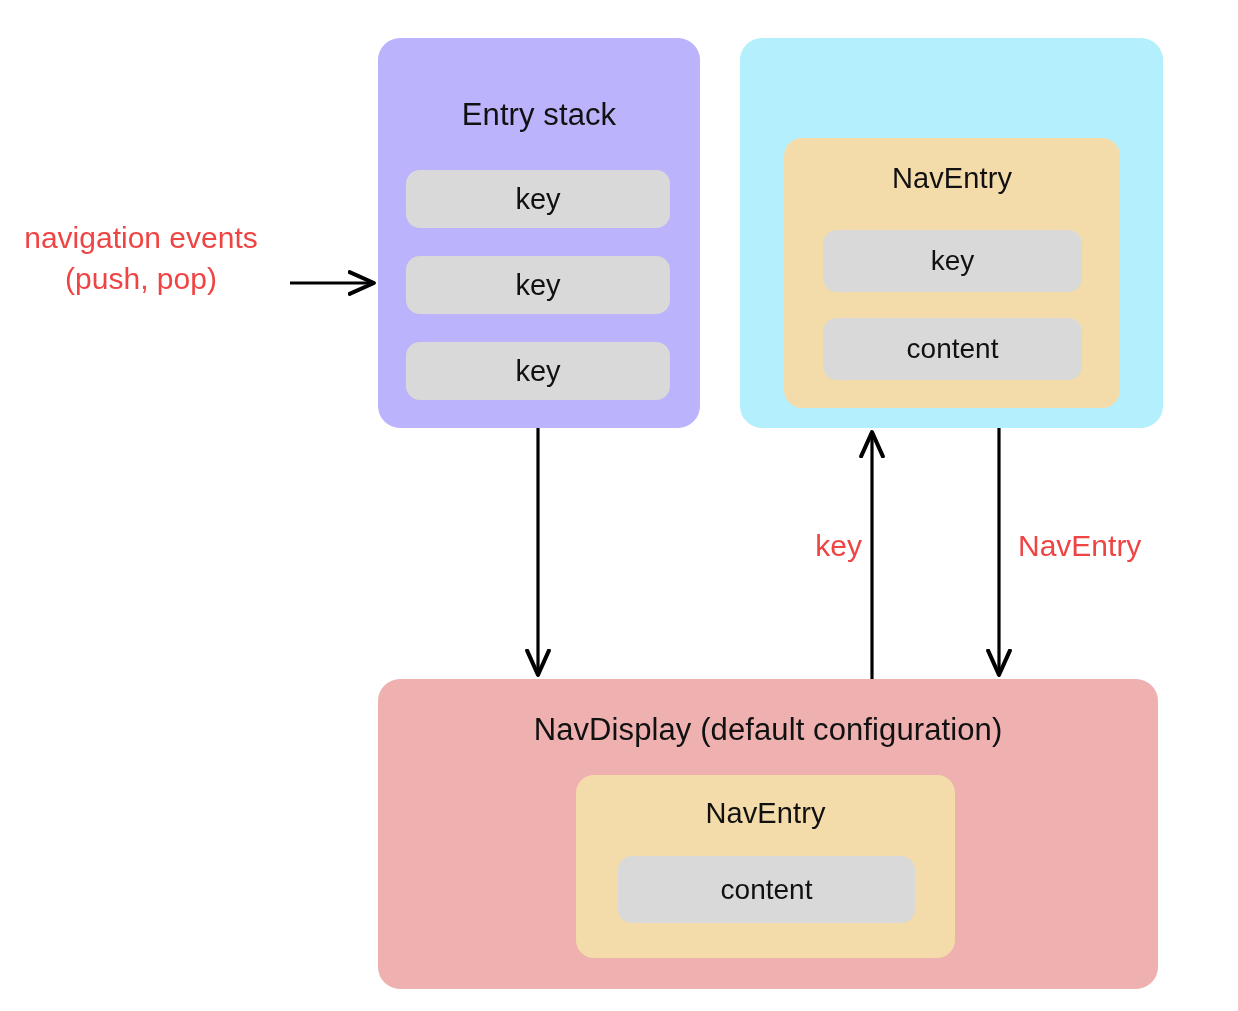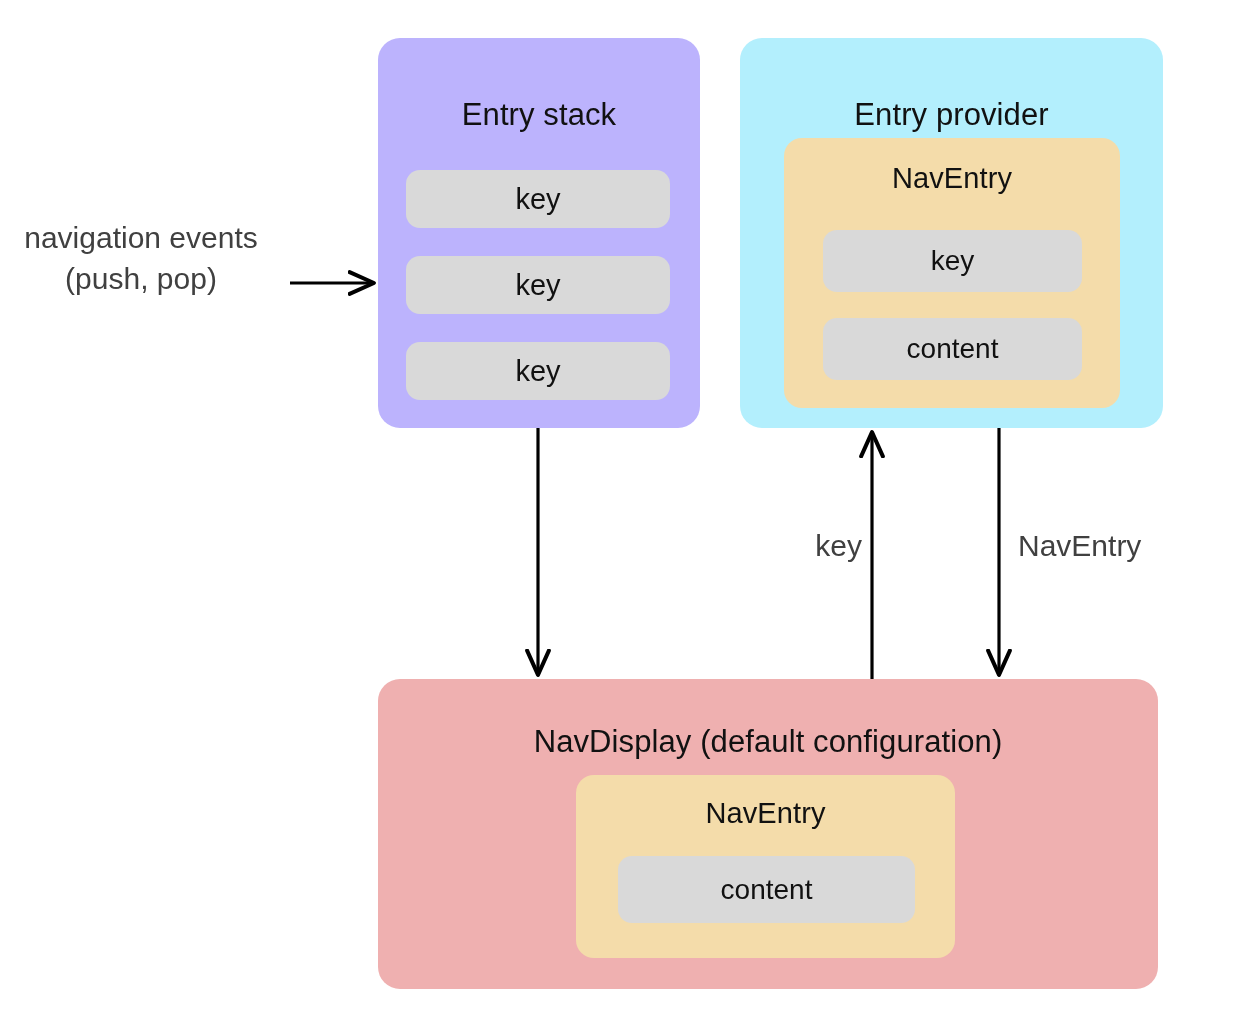--- a/index.html
+++ b/index.html
@@ -109,21 +109,20 @@
   #nav-display {
     left: 378px;
     top: 679px;
     width: 780px;
     height: 310px;
     background: #efb0b0;
   }
   #nav-display > .box-title {
     top: 33px;
     font-size: 31px;
-    margin-top: 12px;
   }
   #nd-naventry {
     position: absolute;
     box-sizing: border-box;
     left: 198px;
     top: 96px;
     width: 379px;
     height: 183px;
     background: #f4dcaa;
     border-radius: 18px;
@@ -136,21 +135,21 @@
     left: 42px;
     top: 81px;
     width: 297px;
     height: 67px;
     font-size: 28px;
   }
 
   
   .free-label {
     position: absolute;
-    color: #404040;
+    color: #ef4444;
     white-space: pre;
     font-weight: 400;
   }
   #nav-events-label {
     left: 10px;
     top: 217px;
     width: 262px;
     text-align: center;
     font-size: 30px;
     line-height: 41px;
@@ -212,21 +211,20 @@
 
   <div class="box" id="back-stack">
     <div class="box-title">Entry stack</div>
 
     <div class="pill" id="bs-key-0">key</div>
     <div class="pill" id="bs-key-1">key</div>
     <div class="pill" id="bs-key-2">key</div>
   </div>
 
   <div class="box" id="entry-provider">
-    <div class="box-title">Entry provider</div>
 
     <div id="ep-naventry">
       <div class="box-title">NavEntry</div>
 
       <div class="pill" id="ep-key">key</div>
       <div class="pill" id="ep-content">content</div>
     </div>
   </div>
 
   <div class="free-label" id="edge-label-key">key</div>

